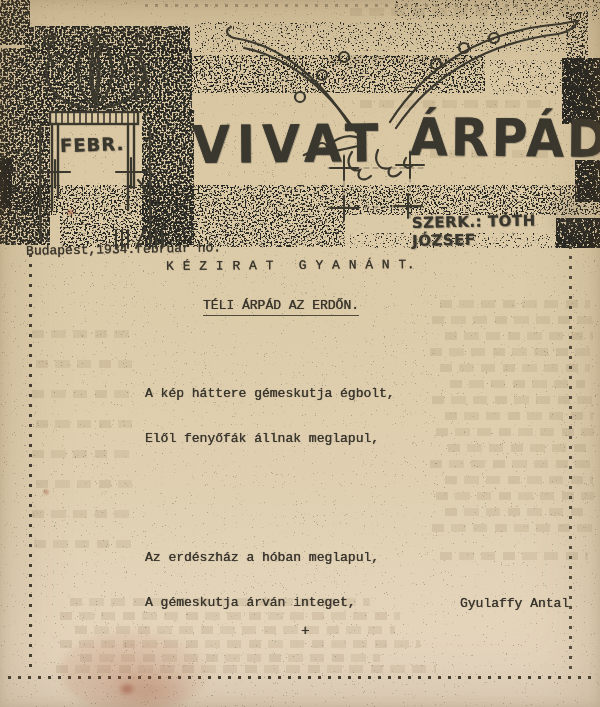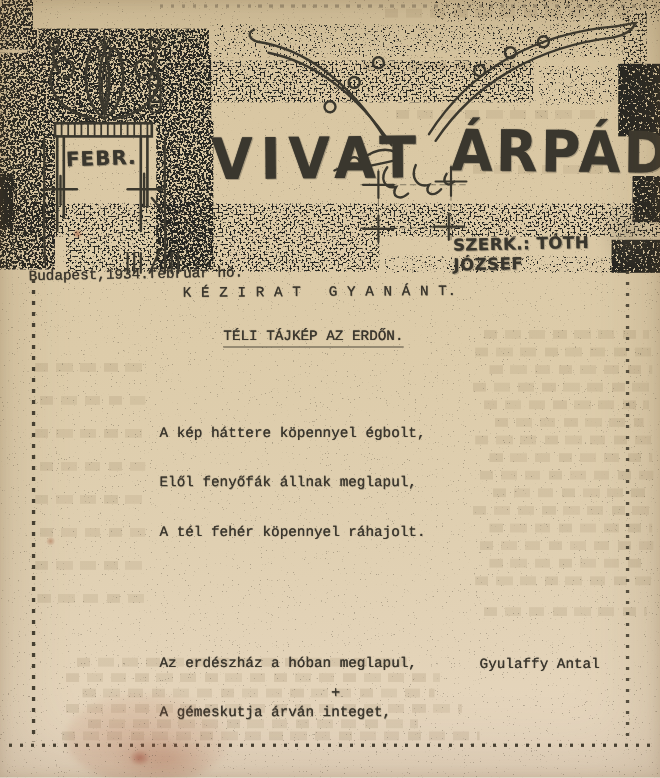--- a/index.html
+++ b/index.html
@@ -27,21 +27,21 @@
   #szerk{left:412px;top:212px;font-size:15px;letter-spacing:.5px;font-weight:700;transform:rotate(-1.2deg);}
   
   .tw{position:absolute;z-index:3;font-family:"Liberation Mono", monospace;
     font-size:13px;line-height:15px;color:#3a362d;white-space:pre;
     text-shadow:0 0 .7px rgba(56,52,44,.9), .4px .4px 0 rgba(56,52,44,.30);}
   #dateline{left:26px;top:242px;transform:rotate(-1deg);}
   #kezirat{left:166px;top:258px;transform:rotate(-.4deg);letter-spacing:.5px;}
   #poem-title{left:203px;top:298px;border-bottom:1.5px solid rgba(56,52,44,.85);padding-bottom:2px;}
   #poem{left:145px;top:326px;}
   #poem .stanza{margin-bottom:14px;}
-  #author{left:436px;top:596px;}
+  #author{left:460px;top:596px;}
   #endmark{left:301px;top:624px;font-size:14px;}
   
   .dot-v{position:absolute;width:3px;z-index:3;
     background:repeating-linear-gradient(180deg,#454033 0 3px,rgba(0,0,0,0) 3px 10px);}
   .dot-h{position:absolute;height:3px;z-index:3;
     background:repeating-linear-gradient(90deg,#454033 0 3px,rgba(0,0,0,0) 3px 10px);}
   #perf-left{left:29px;top:254px;height:420px;}
   #perf-right{left:569px;top:246px;height:428px;opacity:.9;}
   #perf-bottom{left:8px;top:676px;width:588px;}
   #perf-top{left:145px;top:4px;width:452px;opacity:.35;}
@@ -231,27 +231,26 @@
     </g>
   </svg>
 
   <div class="hand" id="febr">FEBR.</div>
   <div class="hand" id="title-w1">VIVAT</div>
   <div class="hand" id="title-w2">ÁRPÁD</div>
   <div class="hand" id="szerk">SZERK.: TÓTH JÓZSEF</div>
 
   <div class="tw" id="dateline">Budapest,1934.február hó.</div>
   <div class="tw" id="kezirat">K É Z I R A T   G Y A N Á N T.</div>
-  <div class="tw" id="poem-title">TÉLI TÁJKÉP AZ ERDŐN.</div>
+  <div class="tw" id="poem-title">TÉLI ÁRPÁD AZ ERDŐN.</div>
 
   <div class="tw" id="poem">
     <div class="stanza">
-      <div>A kép háttere köpennyel égbolt,</div>
+      <div>A kép háttere gémeskutja égbolt,</div>
       <div>Elől fenyőfák állnak meglapul,</div>
-      <div>A tél fehér köpennyel ráhajolt.</div>
     </div>
     <div class="stanza">
       <div>Az erdészház a hóban meglapul,</div>
       <div>A gémeskutja árván integet,</div>
       
       
     </div>
     
     
   </div>

